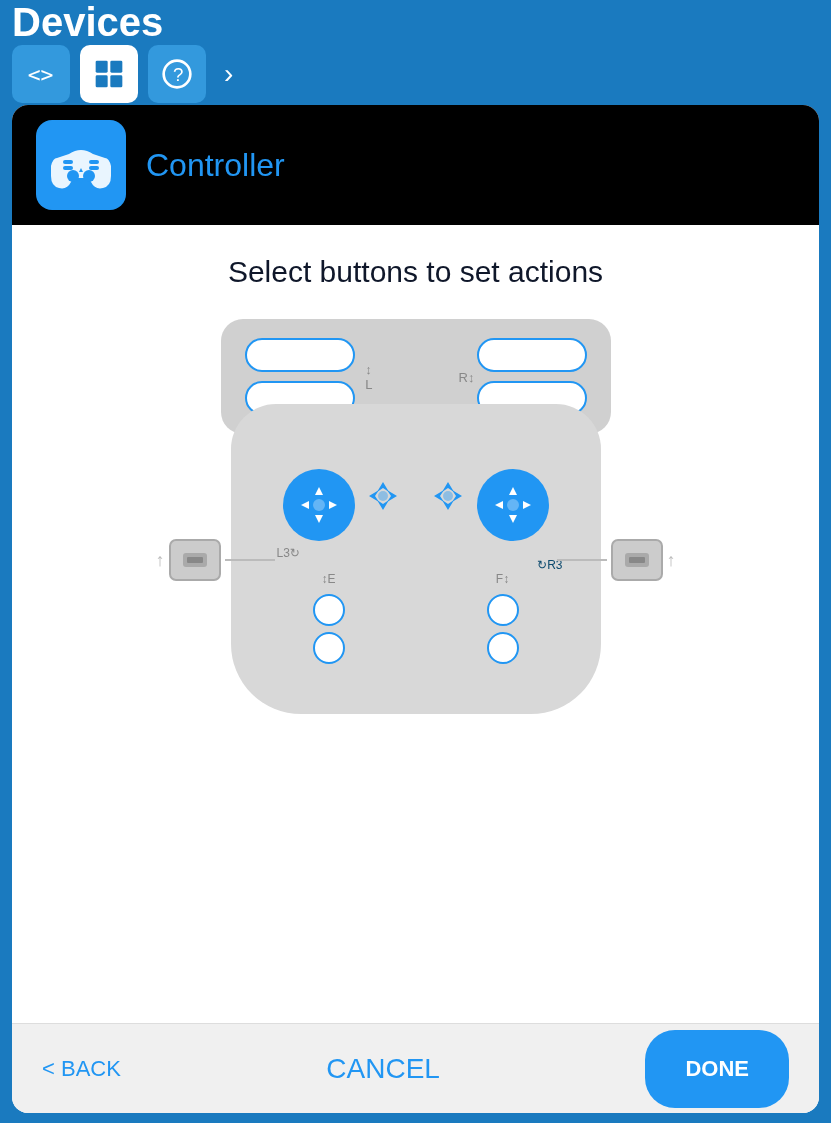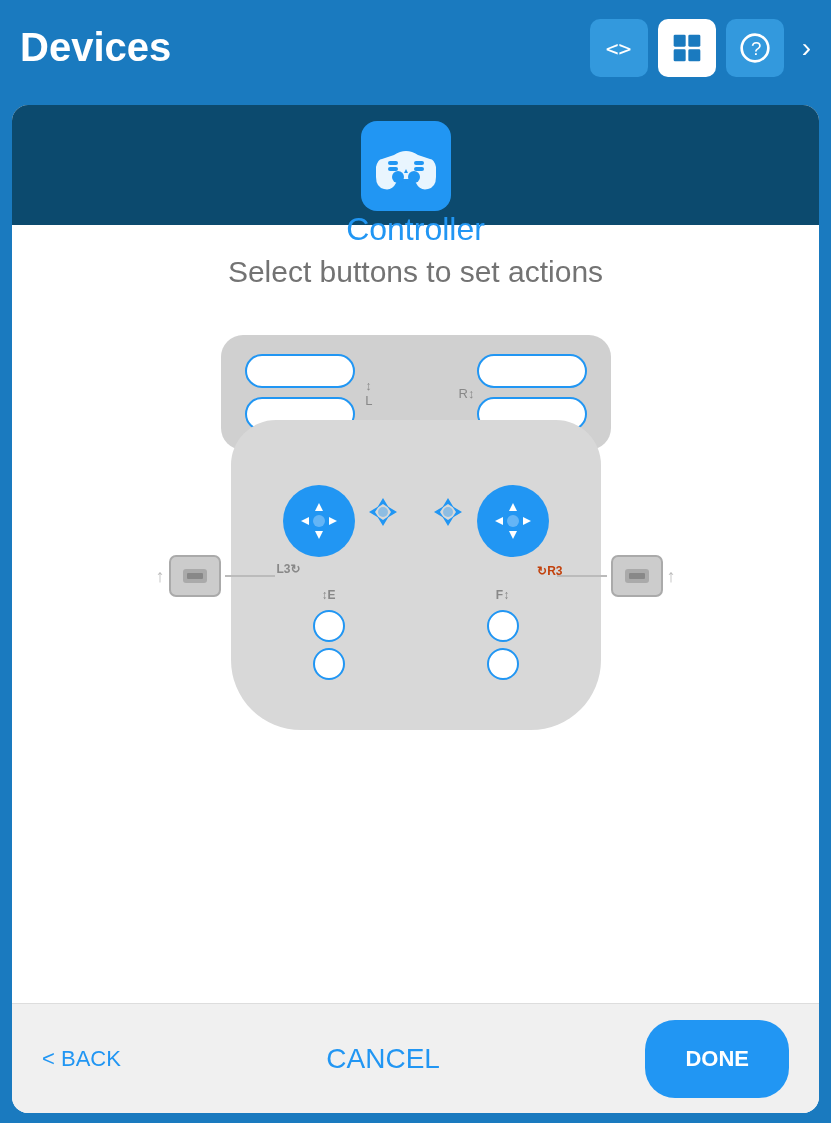--- a/index.html
+++ b/index.html
@@ -9,24 +9,24 @@
       background: #1a7abf;
       font-family: -apple-system, BlinkMacSystemFont, 'Segoe UI', sans-serif;
       display: flex;
       flex-direction: column;
     }
 
     
     .header {
       background: #1a7abf;
       display: flex;
-      align-items: center;
-      padding: 0 20px;
+      padding: 0 12px;
       height: 95px;
       flex-shrink: 0;
+      flex-direction: column;
     }
     .header-title {
       color: white;
       font-size: 40px;
       font-weight: 600;
       flex: 1;
     }
     .header-icons {
       display: flex;
       gap: 10px;
@@ -68,27 +68,26 @@
       border-radius: 16px;
       margin: 10px 12px;
       flex: 1;
       display: flex;
       flex-direction: column;
       overflow: hidden;
     }
 
     
     .controller-header {
-      background: #0c4a6e;
-      display: flex;
-      align-items: center;
-      padding: 16px 24px;
+      background: #000000;
+      display: flex;
+      align-items: center;
+      padding: 0 24px;
       height: 120px;
       flex-shrink: 0;
-      flex-direction: column;
     }
     .controller-icon-bg {
       width: 90px;
       height: 90px;
       background: #2196f3;
       border-radius: 16px;
       display: flex;
       align-items: center;
       justify-content: center;
       margin-right: 20px;
@@ -103,25 +102,25 @@
     
     .content-area {
       flex: 1;
       display: flex;
       flex-direction: column;
       align-items: center;
       padding: 30px 20px 20px;
     }
 
     .select-title {
-      color: #737373;
+      color: #0f172a;
       font-size: 30px;
       font-weight: 400;
       text-align: center;
-      margin-bottom: 46px;
+      margin-bottom: 30px;
     }
 
     
     .controller-diagram {
       position: relative;
       width: 520px;
       height: 420px;
       flex-shrink: 0;
     }
 
@@ -139,21 +138,21 @@
       color: #aaa;
       font-style: italic;
       font-size: 17px;
       text-align: center;
       margin-top: 20px;
     }
 
     
     .footer {
       background: #f0f0f0;
-      height: 110px;
+      height: 90px;
       display: flex;
       align-items: center;
       justify-content: space-between;
       padding: 0 30px;
       flex-shrink: 0;
       border-top: 1px solid #ddd;
     }
 
     .footer-back {
       color: #2196f3;
@@ -250,21 +249,21 @@
 
         <div style="display:flex; flex-direction:column; gap:9px; position:relative;">
           <span style="position:absolute; left:-18px; top:50%; transform:translateY(-50%); color:#888; font-size:13px;">
             <span>R</span>↕
           </span>
           <div class="shoulder-btn"></div>
           <div class="shoulder-btn"></div>
         </div>
       </div>
 
-      <div style="position:absolute; top:85px; left:50%; transform:translateX(-50%); width:370px; height:310px; background:#d8d8d8; border-radius:45px 45px 70px 70px; z-index:2;font-weight:bold;">
+      <div style="position:absolute; top:85px; left:50%; transform:translateX(-50%); width:370px; height:310px; background:#d8d8d8; border-radius:45px 45px 70px 70px; z-index:2;">
 
         <div style="position:absolute; top:65px; left:52px; width:72px; height:72px; background:#2196f3; border-radius:50%; z-index:3; cursor:pointer; display:flex; align-items:center; justify-content:center;">
           <svg width="44" height="44" viewBox="0 0 44 44">
             <polygon points="22,4 26,12 18,12" fill="white"></polygon>
             <polygon points="22,40 26,32 18,32" fill="white"></polygon>
             <polygon points="4,22 12,18 12,26" fill="white"></polygon>
             <polygon points="40,22 32,18 32,26" fill="white"></polygon>
             <circle cx="22" cy="22" r="6" fill="white" opacity="0.3"></circle>
           </svg>
         </div>
@@ -276,21 +275,21 @@
             <polygon points="4,22 12,18 12,26" fill="white"></polygon>
             <polygon points="40,22 32,18 32,26" fill="white"></polygon>
             <circle cx="22" cy="22" r="6" fill="white" opacity="0.3"></circle>
           </svg>
         </div>
 
         <div style="position:absolute; top:142px; left:46px; color:#888; font-size:12px; z-index:4;">
           <span>L3</span>↻
         </div>
 
-        <div style="position:absolute; top:144px; right:38px; color:#c2410c; font-size:12px; z-index:4;">
+        <div style="position:absolute; top:154px; right:38px; color:#0c4a6e; font-size:12px; z-index:4;">
           ↻<span>R3</span>
         </div>
 
         <div style="position:absolute; top:70px; left:50%; margin-left:-55px; width:44px; height:44px; display:flex; align-items:center; justify-content:center; z-index:3; cursor:pointer;">
           <svg width="40" height="40" viewBox="0 0 40 40">
             <polygon points="20,6 14,16 20,12 26,16" fill="#2196f3"></polygon>
             <polygon points="20,34 14,24 20,28 26,24" fill="#2196f3"></polygon>
             <polygon points="6,20 16,14 12,20 16,26" fill="#2196f3"></polygon>
             <polygon points="34,20 24,14 28,20 24,26" fill="#2196f3"></polygon>
             <circle cx="20" cy="20" r="5" fill="#2196f3" opacity="0.4"></circle>

